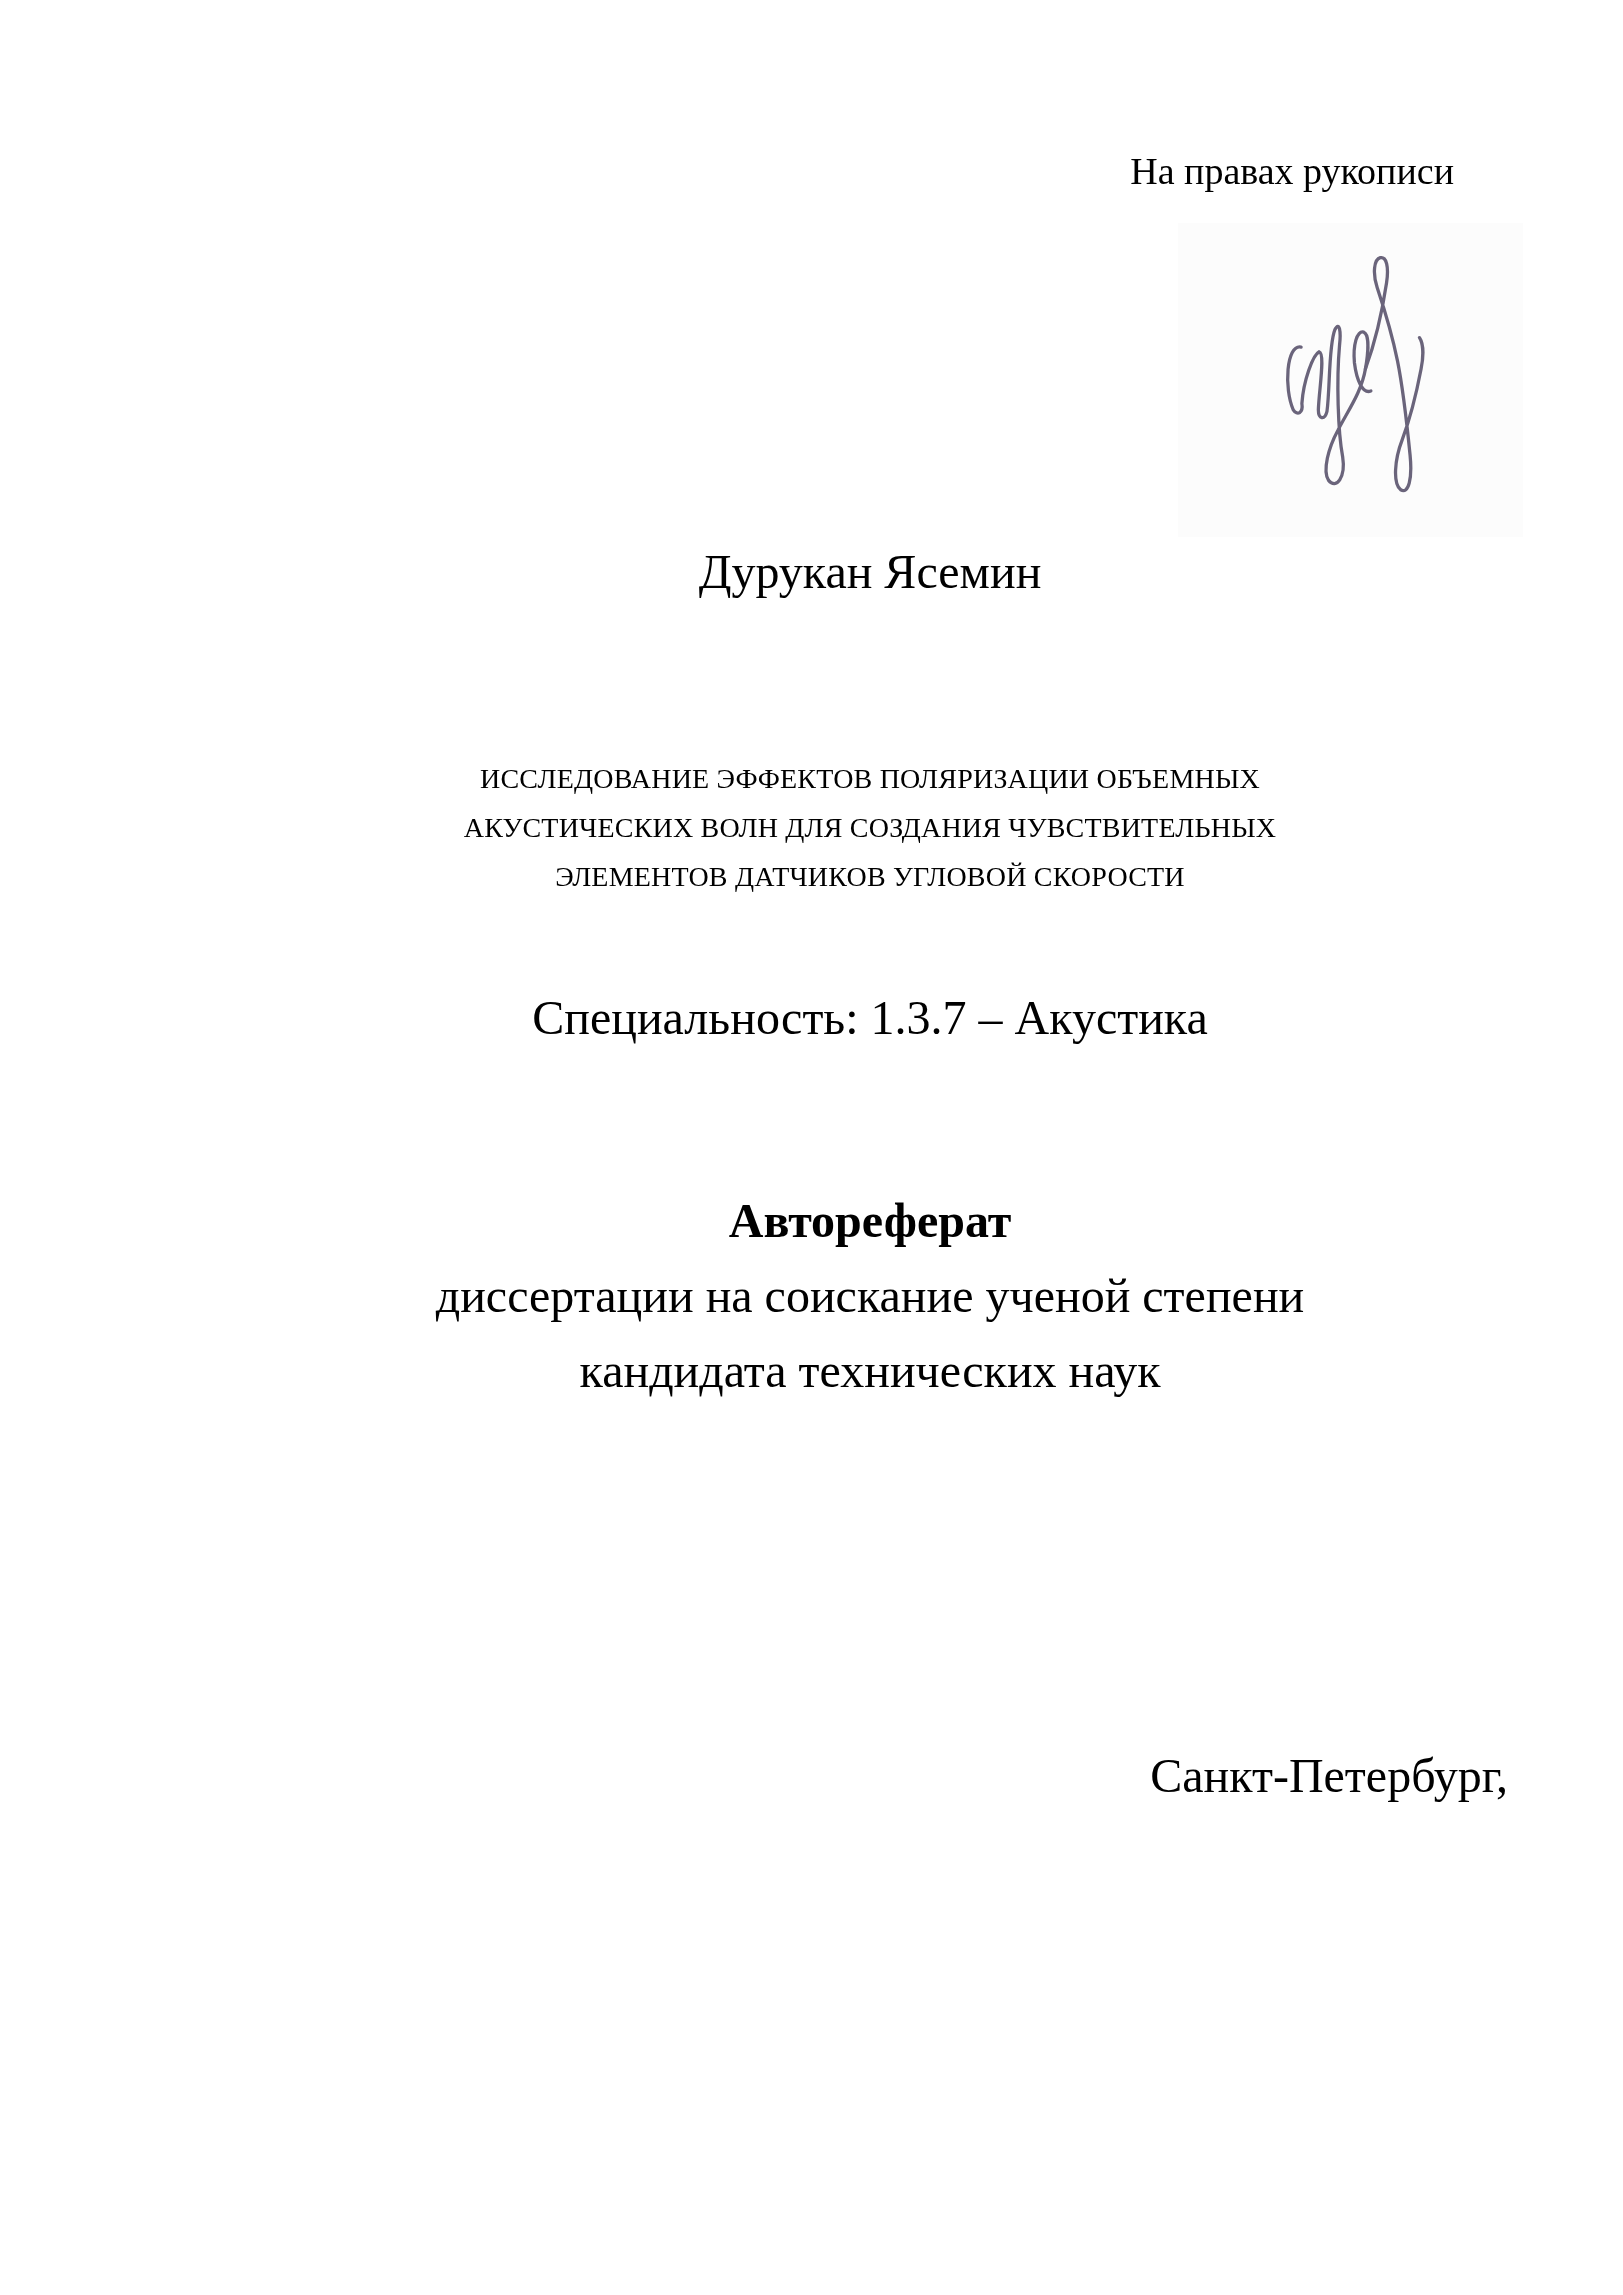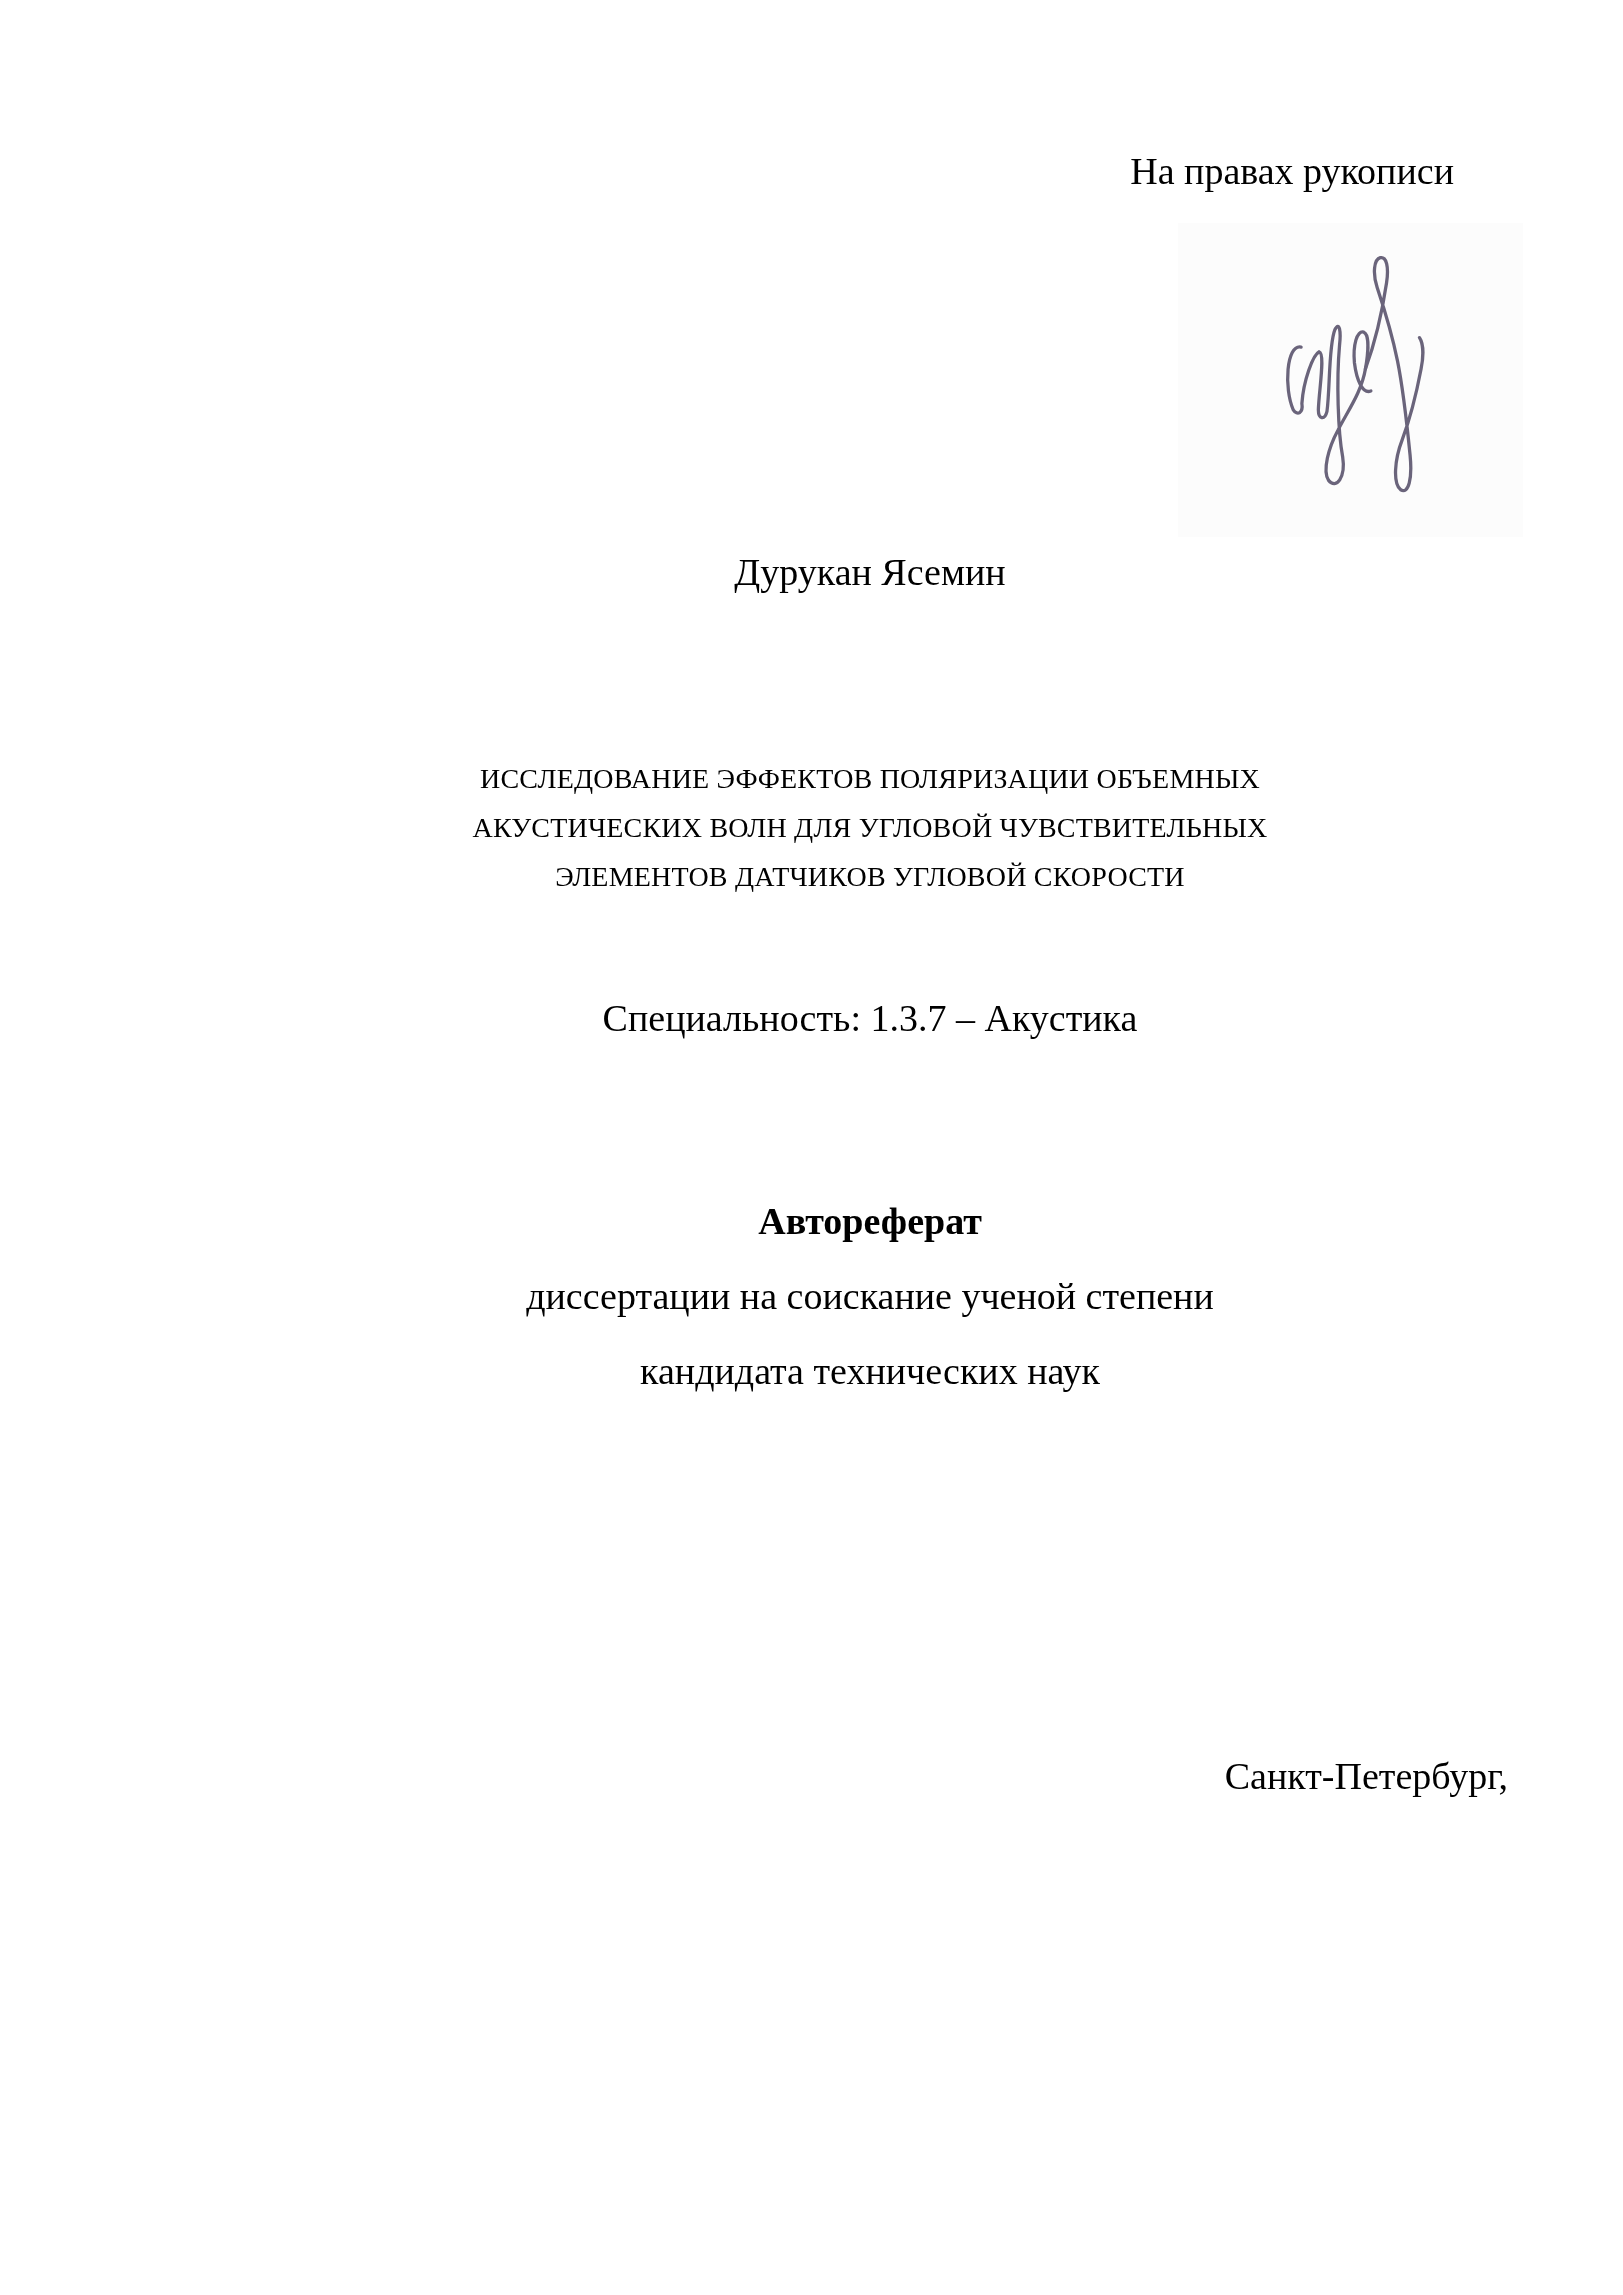--- a/index.html
+++ b/index.html
@@ -14,21 +14,21 @@
     margin: 0 auto;
     background: #ffffff;
     font-family: "Liberation Serif", "DejaVu Serif", serif;
     color: #000000;
     overflow: hidden;
   }
   .abs-line {
     position: absolute;
     left: 232px;
     width: 1276px;
-    font-size: 38px;
+    font-size: 48px;
     line-height: 44px;
     white-space: nowrap;
   }
   .center { text-align: center; }
   .right-tag {
     position: absolute;
     left: auto;
     right: 169px;
     width: auto;
     font-size: 38px;
@@ -95,21 +95,21 @@
                  C 292,260 302,228 310,186
                  C 314,166 312,152 308,146" stroke="#57506a"></path>
       </g>
     </svg>
   </div>
 
   <div class="abs-line center" style="top:550px;">Дурукан Ясемин</div>
 
   <div class="title-block" style="top:754px;">
     <div>ИССЛЕДОВАНИЕ ЭФФЕКТОВ ПОЛЯРИЗАЦИИ ОБЪЕМНЫХ</div>
-    <div>АКУСТИЧЕСКИХ ВОЛН ДЛЯ УГЛОВОЙ ЧУВСТВИТЕЛЬНЫХ</div>
+    <div>АКУСТИЧЕСКИХ ВОЛН ДЛЯ СОЗДАНИЯ ЧУВСТВИТЕЛЬНЫХ</div>
     <div>ЭЛЕМЕНТОВ ДАТЧИКОВ УГЛОВОЙ СКОРОСТИ</div>
   </div>
 
   <div class="abs-line center" style="top:996px;">Специальность: 1.3.7 – Акустика</div>
 
   <div class="abs-line center bold" style="top:1199px;">Автореферат</div>
 
   <div class="abs-line center" style="top:1274px;">диссертации на соискание ученой степени</div>
 
   <div class="abs-line center" style="top:1349px;">кандидата технических наук</div>

